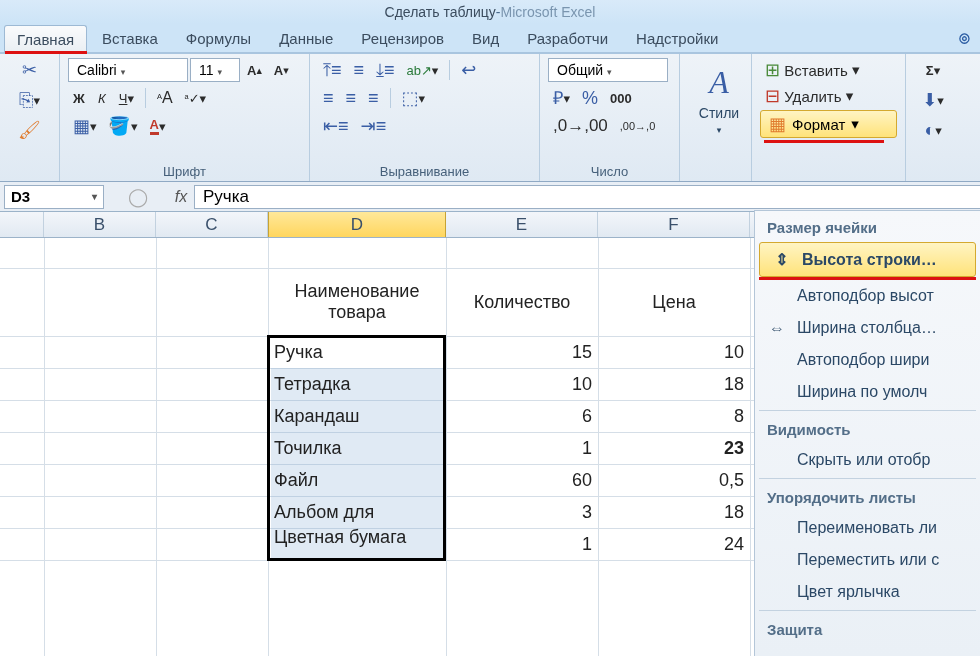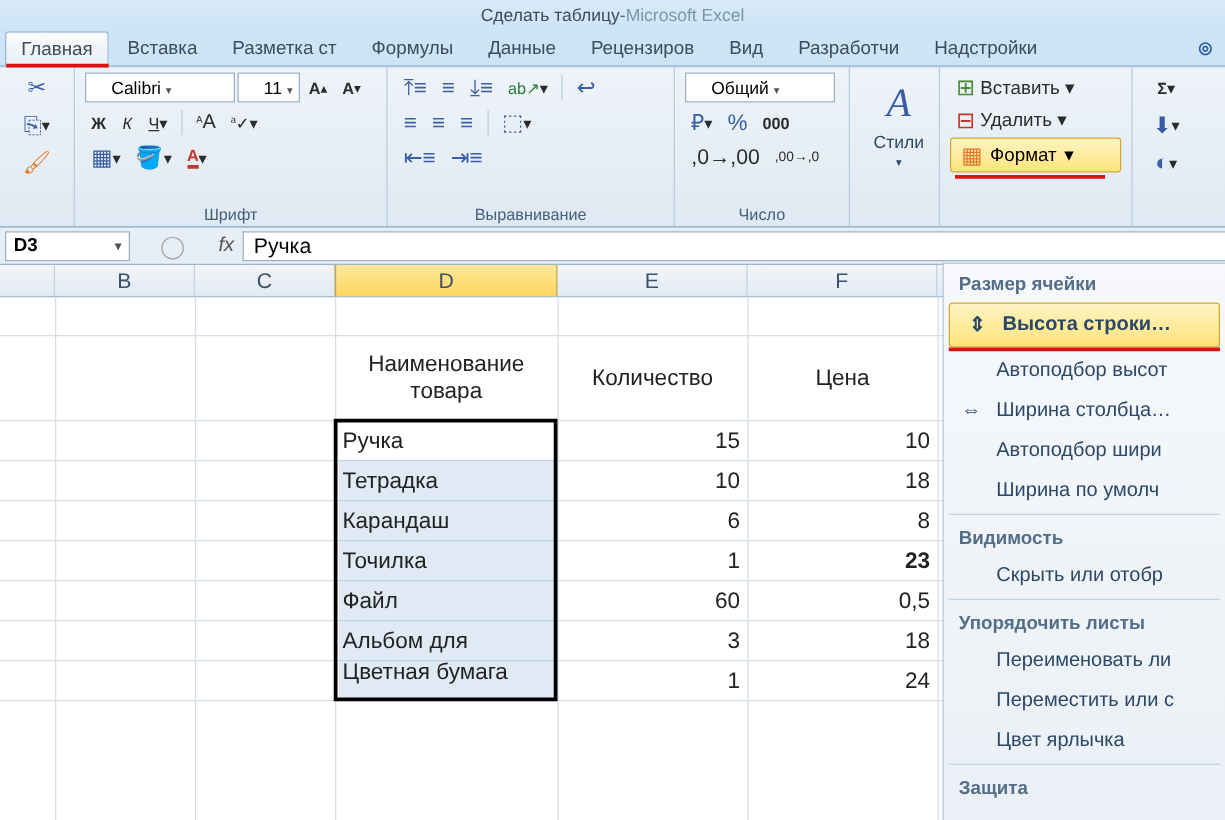--- a/index.html
+++ b/index.html
@@ -15,21 +15,21 @@
   .rtab { padding:5px 12px 0; font-size:15px; color:#3b4c5e; border:1px solid transparent; border-bottom:none; cursor:pointer;}
   .rtab.active { background: linear-gradient(#fafbfc,#e9eef3); border:1px solid #9db9d4; border-bottom:none; border-radius:3px 3px 0 0; position:relative; top:1px;}
   .help-icon { margin-left:auto; padding:6px 10px 0; color:#2a5ca3; font-weight:bold;}
 
   
   .ribbon { background:linear-gradient(#eef3f8,#dfe9f3); height:128px; border-bottom:1px solid #8fa9c4; display:flex; position:relative;}
   .group { border-right:1px solid #b8cde0; padding:4px 8px 2px; display:flex; flex-direction:column; justify-content:space-between;}
   .group .title { text-align:center; font-size:13px; color:#46607a; padding-top:2px; border-top:1px solid transparent;}
   .group .controls { display:flex; gap:4px; flex-wrap:wrap; }
   .btn { display:inline-flex; align-items:center; justify-content:center; min-width:20px; height:24px; padding:0 4px; border:1px solid transparent; border-radius:3px; cursor:pointer; font-size:13px; color:#2b2b2b;}
-  .combo { display:inline-flex; align-items:center; height:24px; background:#fff; border:1px solid #9aafc5; padding:0 20px; font-size:14px; cursor:pointer; gap:4px;}
+  .combo { display:inline-flex; align-items:center; height:24px; background:#fff; border:1px solid #9aafc5; padding:0 8px; font-size:14px; cursor:pointer; gap:4px;}
   .combo .caret::after{content:"▾"; font-size:9px; color:#555;}
   .row { display:flex; gap:2px; align-items:center;}
   .bigbtn { display:flex; flex-direction:column; align-items:center; justify-content:center; width:62px; height:82px; border:1px solid transparent; border-radius:3px; cursor:pointer; font-size:14px; color:#2b4866; gap:4px;}
   .glyph { font-size:18px; line-height:1; color:#3a5ea5;}
   .glyph.red{color:#c0392b;}
   .glyph.orange{color:#e07b2e;}
   .glyph.green{color:#4a8a3a;}
   .format-btn{display:flex; align-items:center; gap:6px; height:28px; padding:0 8px; background:linear-gradient(#fff4c3,#ffe37a); border:1px solid #d4a92f; border-radius:3px; font-size:15px; cursor:pointer;}
   .red-under{ height:3px; background:#d11;}
   .cells-group{flex-direction:column; gap:2px;}
@@ -68,21 +68,20 @@
 
 <div class="titlebar">
   <span class="doc">Сделать таблицу</span>
   <span> - </span>
   <span class="app">Microsoft Excel</span>
 </div>
 
 <div class="ribbon-tabs" style="position:relative;">
   <div class="rtab active"><span>Главная</span></div>
   <div class="rtab"><span>Вставка</span></div>
-  <div class="rtab"><span>Разметка ст</span></div>
   <div class="rtab"><span>Формулы</span></div>
   <div class="rtab"><span>Данные</span></div>
   <div class="rtab"><span>Рецензиров</span></div>
   <div class="rtab"><span>Вид</span></div>
   <div class="rtab"><span>Разработчи</span></div>
   <div class="rtab"><span>Надстройки</span></div>
   <div class="help-icon">◎</div>
 </div>
 <div style="height:3px;background:#d11;width:82px;margin-left:5px;margin-top:-3px;position:relative;z-index:5;"></div>
 

